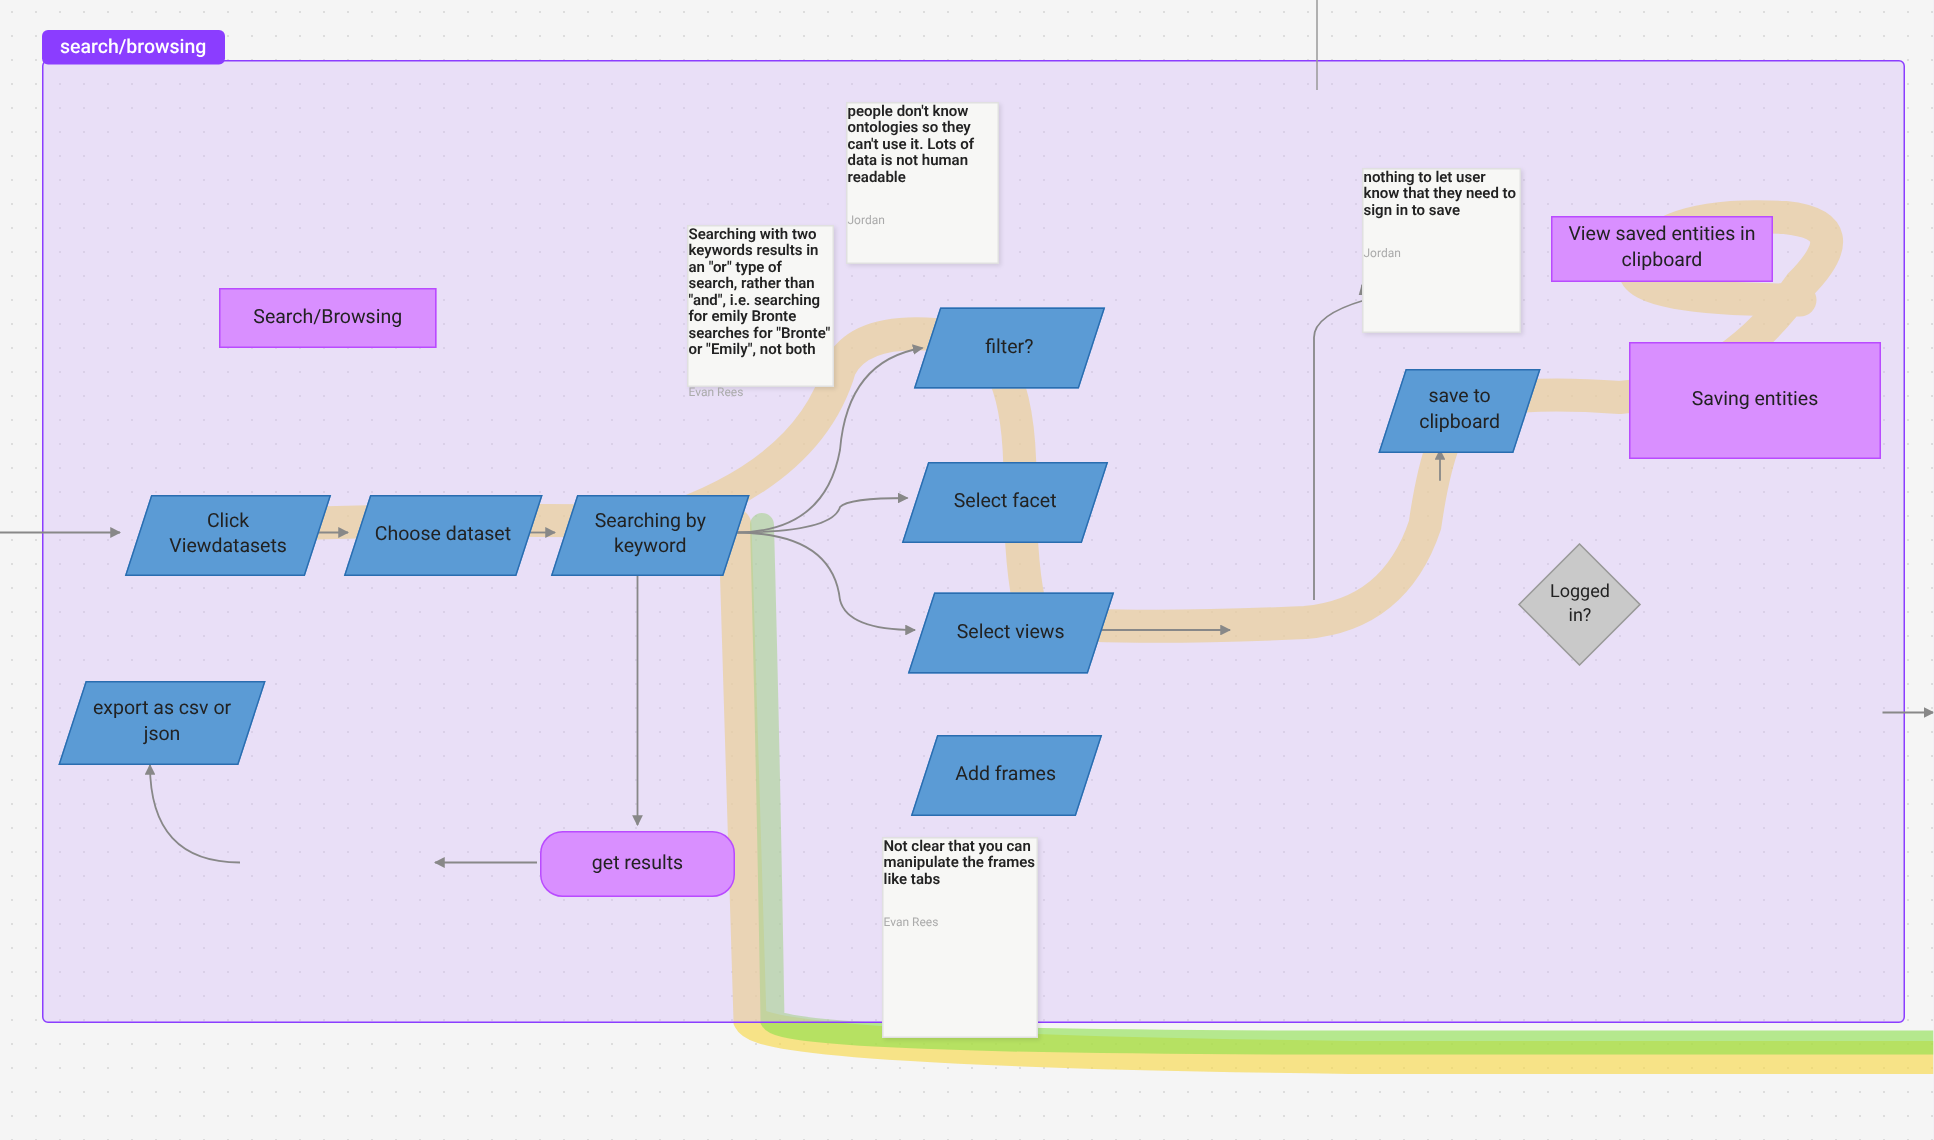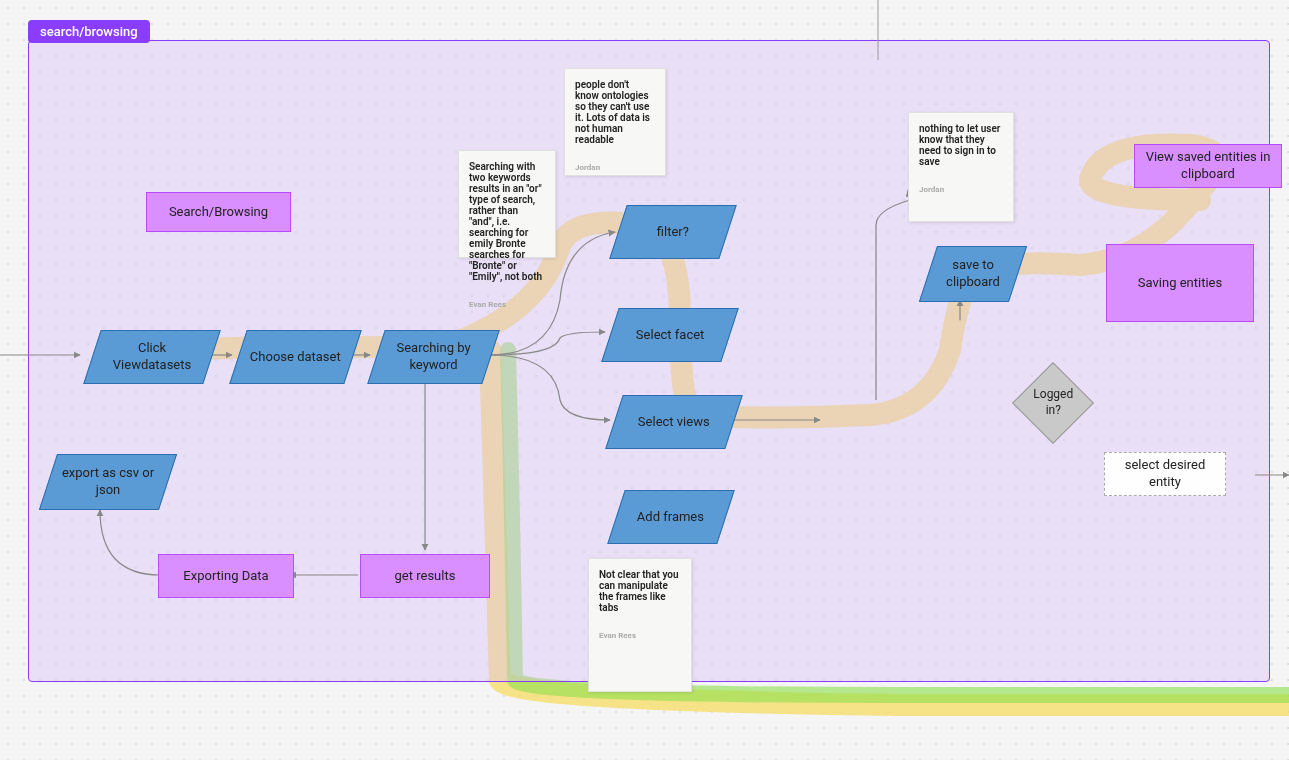--- a/index.html
+++ b/index.html
@@ -78,27 +78,27 @@
     display: block;
     font-size: 12px;
   }
   .sticky {
     position: absolute;
     background: #f7f7f5;
     border: 1px solid #e0e0e0;
     box-shadow: 1px 1px 3px rgba(0,0,0,0.1);
     font-size: 10px;
     font-weight: 600;
-    padding: 10px;
+    padding: 0;
     box-sizing: border-box;
     color: #222;
   }
   .sticky .author {
     font-size: 8px;
-    font-weight: 700;
+    font-weight: 400;
     color: #aaa;
     margin-top: 18px;
   }
   svg.edges {
     position: absolute;
     left: 0; top: 0;
     width: 1289px;
     height: 760px;
     pointer-events: none;
   }
@@ -180,43 +180,37 @@
 
   <div class="node parallelogram" style="left:616px;top:490px;width:110px;height:54px;">
       <span>Add frames</span>
     </div>
 
 
   <div class="node parallelogram" style="left:928px;top:246px;width:90px;height:56px;">
       <span>save to clipboard</span>
     </div>
 
-  <div class="node rect-purple" style="left:1134px;top:144px;width:148px;height:44px;">
+  <div class="node rect-purple" style="left:1034px;top:144px;width:148px;height:44px;">
       <span>View saved entities in clipboard</span>
     </div>
 
-  <div class="node rect-purple" style="left:1086px;top:244px;width:148px;height:78px;margin-left:20px;">
+  <div class="node rect-purple" style="left:1086px;top:228px;width:168px;height:78px;">
       <span>Saving entities</span>
     </div>
 
   <div class="node diamond" style="left:1024px;top:374px;width:58px;height:58px;">
       <span>Logged in?</span>
     </div>
 
-  <div class="node rect-dashed" style="left:1104px;top:452px;width:122px;height:44px;">
-      <span>select desired entity</span>
-    </div>
-
-  <div class="node rect-purple" style="left:360px;top:554px;width:130px;height:44px;">
+
+  <div class="node rect-purple" style="left:360px;top:554px;width:130px;height:44px;border-radius:15px;">
       <span>get results</span>
     </div>
 
-  <div class="node rect-purple" style="left:158px;top:554px;width:136px;height:44px;">
-      <span>Exporting Data</span>
-    </div>
 
   <div class="node parallelogram" style="left:48px;top:454px;width:120px;height:56px;">
       <span>export as csv or json</span>
     </div>
 
   <div class="sticky" style="left:564px;top:68px;width:102px;height:108px;">
     <div>people don't know ontologies so they can't use it. Lots of data is not human readable</div>
     <div class="author">Jordan</div>
   </div>
 

